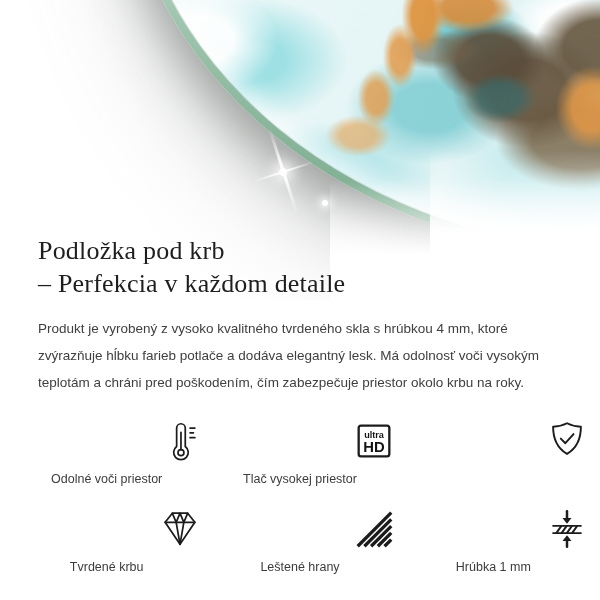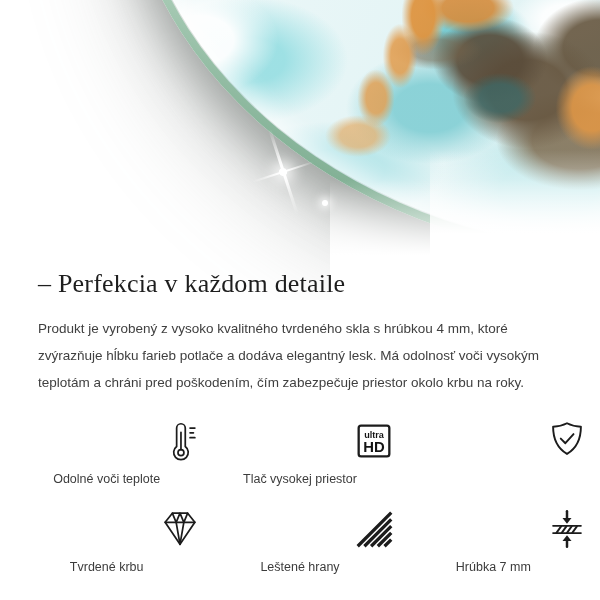--- a/index.html
+++ b/index.html
@@ -129,38 +129,38 @@
     <div class="sparkle">
       <span class="ray-v"></span>
         <span class="ray-h"></span>
         <span class="core"></span>
     </div>
     <div class="sparkle-dot"></div>
   </div>
 
   <div class="content">
     <h1 class="title">
-      <br>
+      <span>Podložka pod krb</span><br>
       <span>– Perfekcia v každom detaile</span>
     </h1>
     <p class="desc">Produkt je vyrobený z vysoko kvalitného tvrdeného skla s hrúbkou 4 mm, ktoré zvýrazňuje hĺbku farieb potlače a dodáva elegantný lesk. Má odolnosť voči vysokým teplotám a chráni pred poškodením, čím zabezpečuje priestor okolo krbu na roky.</p>
   </div>
 
   <div class="features">
 
     <div class="feature">
       <div class="icon-box">
         <svg class="fi" width="46" height="46" viewBox="0 0 48 48">
           <path d="M20.5 10.5 C20.5 8 22.5 6 25 6 C27.5 6 29.5 8 29.5 10.5 L29.5 29.8 A7.6 7.6 0 1 1 20.5 29.8 Z"></path>
           <circle cx="25" cy="36.2" r="3.1"></circle>
           <path d="M25 33.1 V15"></path>
           <path d="M34.5 10.5 h5 M34.5 15.5 h3.5 M34.5 20.5 h5"></path>
         </svg>
       </div>
-      <div class="label">Odolné voči teplote</div>
+      <div class="label">Odolné voči priestor</div>
     </div>
 
     <div class="feature">
       <div class="icon-box">
         <svg class="fi" width="46" height="46" viewBox="0 0 48 48">
           <rect x="8" y="8" width="32" height="32" rx="2.5" stroke-width="2.4"></rect>
           <text x="24" y="20.5" font-size="9.5" text-anchor="middle">ultra</text>
           <text x="24" y="35.5" font-size="15.5" text-anchor="middle">HD</text>
         </svg>
       </div>
@@ -201,17 +201,17 @@
       <div class="icon-box">
         <svg class="fi" width="46" height="46" viewBox="0 0 48 48">
           <path d="M9.5 20.7 H38.5 M9.5 28.3 H38.5" stroke-width="2"></path>
           <path d="M13 28 L18 21 M18.5 28 L23.5 21 M24 28 L29 21 M29.5 28 L34.5 21" stroke-width="2"></path>
           <path d="M24 5.5 V12" stroke-width="2.6"></path>
           <path class="fill" d="M19.3 12.5 H28.7 L24 18.6 Z"></path>
           <path d="M24 42.5 V36" stroke-width="2.6"></path>
           <path class="fill" d="M19.3 36.5 H28.7 L24 30.4 Z" transform="translate(0,0) scale(1,1)"></path>
         </svg>
       </div>
-      <div class="label">Hrúbka 7 mm</div>
+      <div class="label">Hrúbka 1 mm</div>
     </div>
 
   </div>
 </div>
 
 </body></html>

